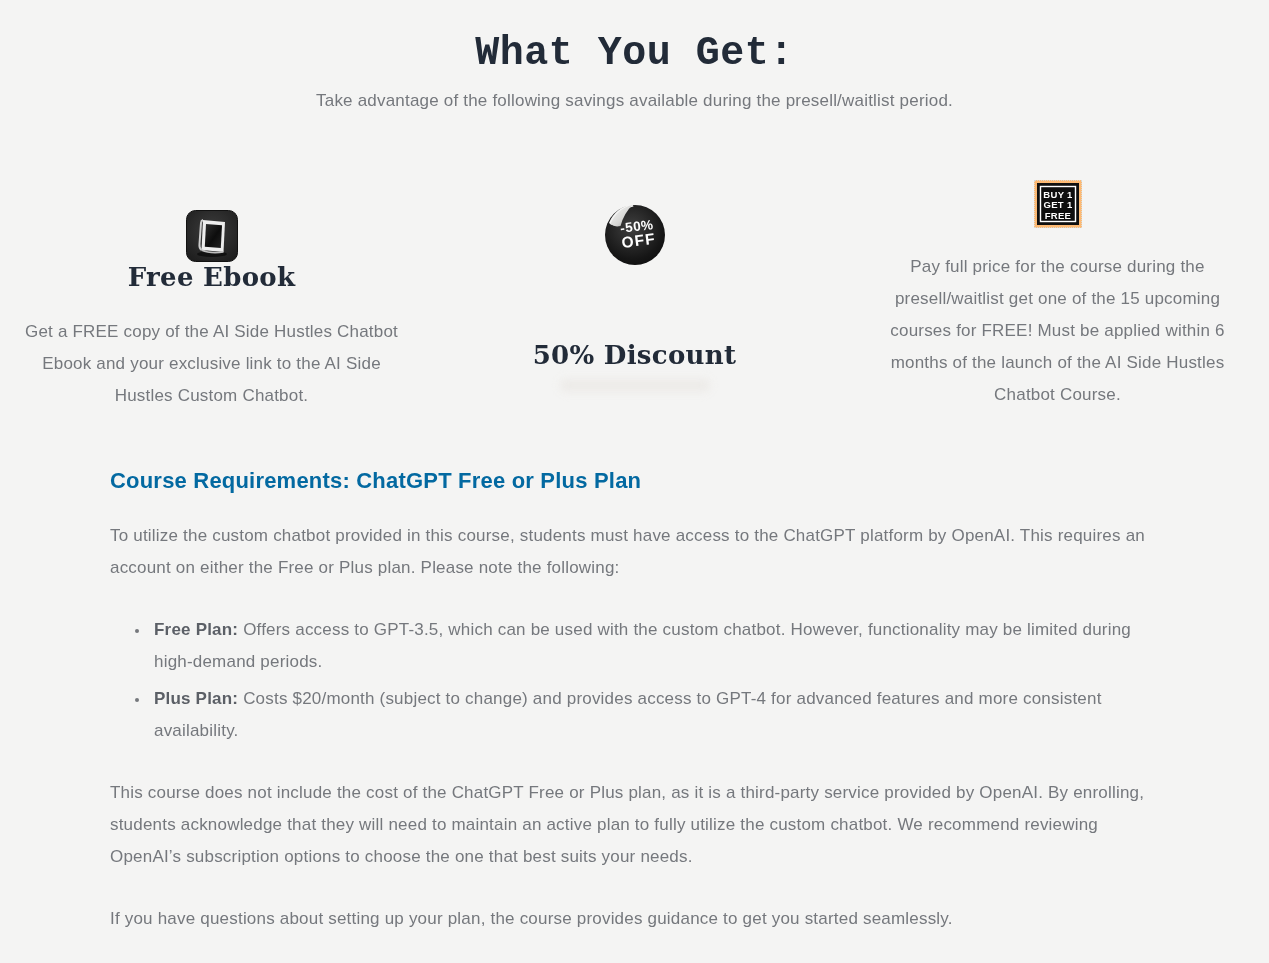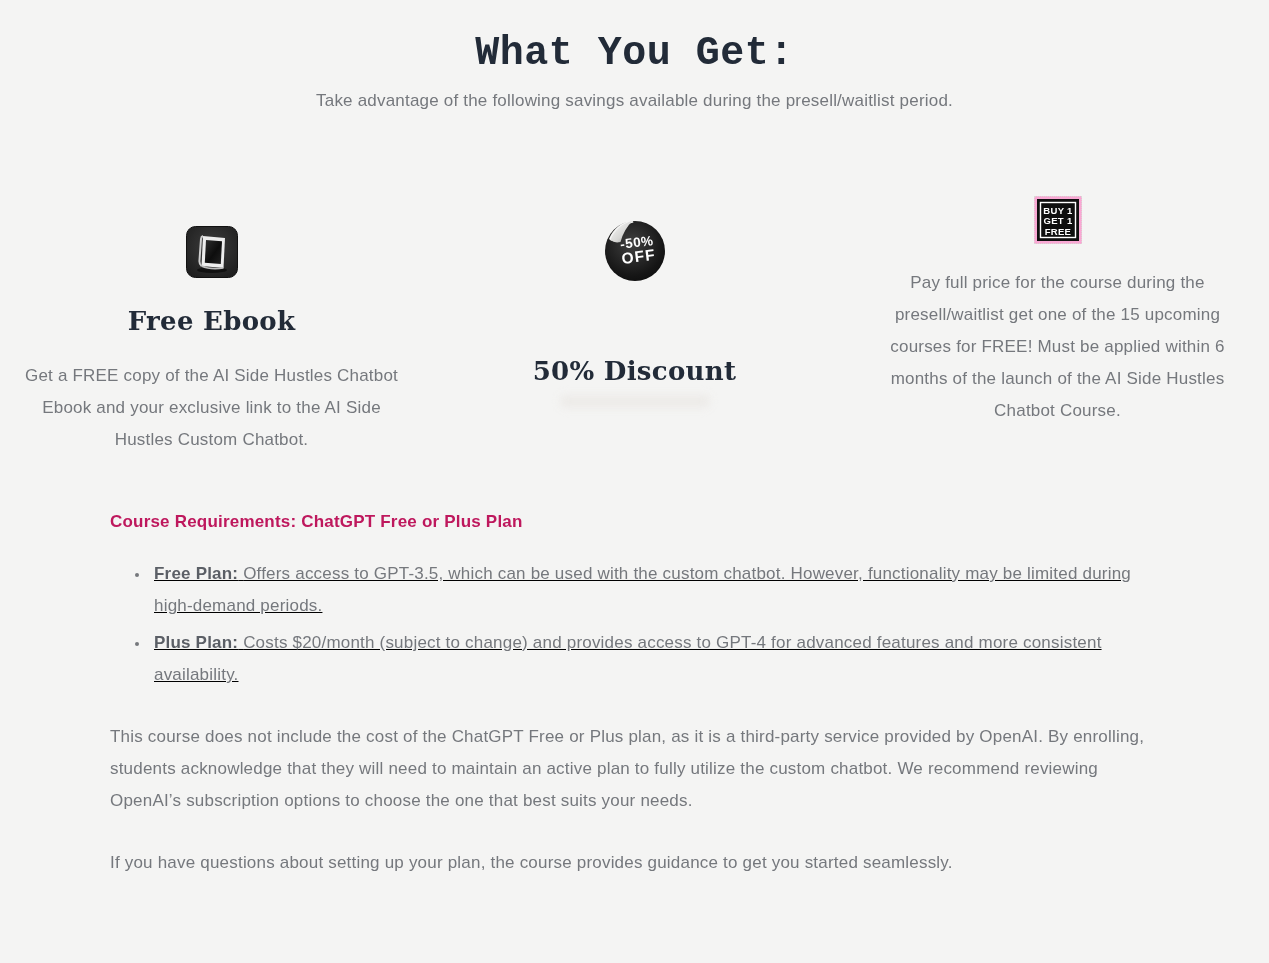--- a/index.html
+++ b/index.html
@@ -16,21 +16,21 @@
   .page-title {
     margin: 0;
     font-family: Liberation Mono, monospace;
     font-weight: 700;
     font-size: 40px;
     line-height: 1.2;
     color: #222b38;
     letter-spacing: 0.5px;
   }
   .page-subtitle {
-    margin: 12px 0 16px;
+    margin: 12px 0 0;
     font-size: 17px;
     line-height: 22px;
     color: #75787d;
     letter-spacing: 0.2px;
   }
   
   .features { display: flex; align-items: flex-start; }
   .feature { flex: 1; text-align: center; padding: 0 18px; }
   .icon-wrap { display: flex; justify-content: center; }
   .f1 .icon-wrap { margin-top: 98px; }
@@ -38,21 +38,21 @@
   .f3 .icon-wrap { margin-top: 68px; }
   .feature h2 {
     margin: 0;
     font-family: "DejaVu Serif", serif;
     font-weight: 700;
     font-size: 26px;
     line-height: 31px;
     color: #222b38;
     letter-spacing: 0.3px;
   }
-  .f1 h2 { margin-top: 28px; }
+  .f1 h2 { }
   .f2 h2 { margin-top: 72px; }
   .f3 h2 { margin-top: 32px; }
   .feature .desc {
     margin: 23px auto 0;
     max-width: 388px;
     font-size: 17px;
     line-height: 32px;
     color: #75787d;
     letter-spacing: 0.2px;
   }
@@ -75,54 +75,53 @@
     filter: blur(4px);
     opacity: 0.9;
   }
   
   .requirements {
     width: 1052px;
     margin: 56px 0 0 110px;
   }
   .req-heading {
     margin: 0 0 26px;
-    font-size: 17px;
+    font-size: 22px;
     font-weight: bold;
-    color: #be185d;
+    color: #0369a1;
     letter-spacing: 0.2px;
   }
   .req-body {
     margin: 0 0 30px;
     font-size: 17px;
     line-height: 32px;
     color: #75787d;
     letter-spacing: 0.2px;
   }
   .plan-list {
     margin: 0 0 30px;
     padding-left: 40px;
     list-style: disc;
-    text-decoration: underline;
   }
   .plan-list li {
     font-size: 17px;
     line-height: 32px;
     color: #75787d;
     letter-spacing: 0.2px;
     margin-bottom: 5px;
     padding-left: 4px;
   }
   .plan-list li::marker { color: #75787d; font-size: 13px; }
   .bold-label { font-weight: bold; color: #5b5f66; }
   .req-body:last-child { margin-bottom: 0; }
   
   .stamp-edge {
     padding: 2px;
     border: 1px dotted #d8d8d5;
-    background: #f9a8d4;
+    background: #fdba74;
   }
 </style>
 </head>
 <body>
 
 <div class="page">
 
   <div class="header">
     <h1 class="page-title">What You Get:</h1>
     <p class="page-subtitle">Take advantage of the following savings available during the presell/waitlist period.</p>
@@ -198,20 +197,21 @@
           </svg>
         </span>
       </div>
       <p class="desc">Pay full price for the course during the presell/waitlist get one of the 15 upcoming courses for FREE! Must be applied within 6 months of the launch of the AI Side Hustles Chatbot Course.</p>
     </section>
 
   </div>
 
   <div class="requirements">
     <p class="req-heading">Course Requirements: ChatGPT Free or Plus Plan</p>
+    <p class="req-body">To utilize the custom chatbot provided in this course, students must have access to the ChatGPT platform by OpenAI. This requires an account on either the Free or Plus plan. Please note the following:</p>
     <ul class="plan-list">
       <li><span class="bold-label">Free Plan:</span> <span>Offers access to GPT-3.5, which can be used with the custom chatbot. However, functionality may be limited during high-demand periods.</span></li>
       <li><span class="bold-label">Plus Plan:</span> <span>Costs $20/month (subject to change) and provides access to GPT-4 for advanced features and more consistent availability.</span></li>
     </ul>
     <p class="req-body">This course does not include the cost of the ChatGPT Free or Plus plan, as it is a third-party service provided by OpenAI. By enrolling, students acknowledge that they will need to maintain an active plan to fully utilize the custom chatbot. We recommend reviewing OpenAI’s subscription options to choose the one that best suits your needs.</p>
     <p class="req-body">If you have questions about setting up your plan, the course provides guidance to get you started seamlessly.</p>
   </div>
 
 </div>
 

